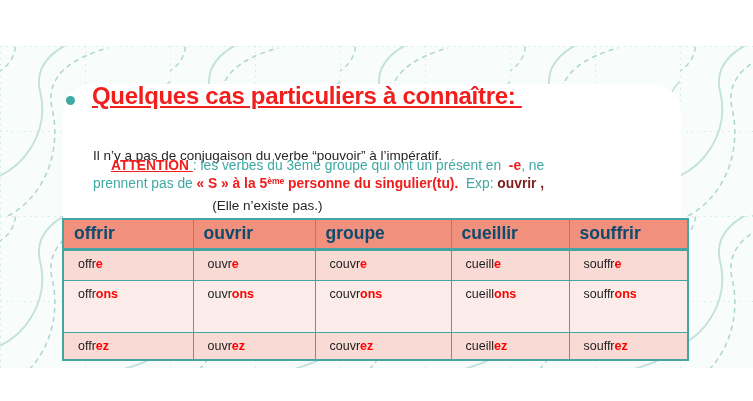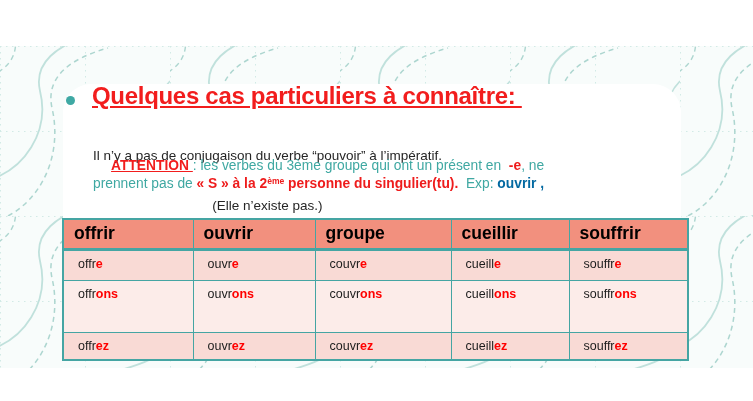--- a/index.html
+++ b/index.html
@@ -56,34 +56,34 @@
     line-height: 15.8px;
     color: #3fa8a2;
   }
   .attention .line { white-space: pre; text-align: right; }
   .attn-label {
     color: #f21d1d;
     font-weight: bold;
     text-decoration: underline;
   }
   .red-b { color: #ee1c1c; font-weight: bold; }
-  .green-b { color: #0369a1; font-weight: bold; }
+  .green-b { color: #7f1d1d; font-weight: bold; }
   .sup { font-size: 0.62em; vertical-align: 0.45em; font-weight: bold; }
 
   .conj-table {
     position: absolute;
     left: 62px; top: 218px;
     width: 625px;
     border-collapse: collapse;
     table-layout: fixed;
     border: 2px solid #45a5a3;
   }
   .conj-table th {
     background: #f2907e;
-    color: #000000;
+    color: #0c4a6e;
     font-size: 17.5px;
     font-weight: bold;
     text-align: left;
     vertical-align: middle;
     padding: 0 10px;
     height: 30px;
     border: 1px solid #45a5a3;
     border-bottom: 3px solid #45a5a3;
     box-sizing: border-box;
   }
@@ -134,21 +134,21 @@
 
   <div class="title">Quelques cas particuliers à connaître: </div>
 
   <div class="para1">
     <div>Il n’y a pas de conjugaison du verbe “pouvoir” à l’impératif.</div>
     <div>(Elle n’existe pas.)</div>
   </div>
 
   <div class="attention">
     <div class="line"><span class="attn-label">ATTENTION </span><span>: les verbes du 3ème groupe qui ont un présent en  </span><span class="red-b">-e</span><span>, ne</span></div>
-    <div class="line"><span>prennent pas de </span><span class="red-b">« S » à la 2</span><span class="red-b sup">ème</span><span class="red-b"> personne du singulier(tu).</span><span>  Exp: </span><span class="green-b">ouvrir ,</span></div>
+    <div class="line"><span>prennent pas de </span><span class="red-b">« S » à la 5</span><span class="red-b sup">ème</span><span class="red-b"> personne du singulier(tu).</span><span>  Exp: </span><span class="green-b">ouvrir ,</span></div>
   </div>
 
   <table class="conj-table">
     <colgroup>
       <col style="width:130px">
         <col style="width:122px">
         <col style="width:136px">
         <col style="width:118px">
         <col style="width:119px">
     </colgroup>

